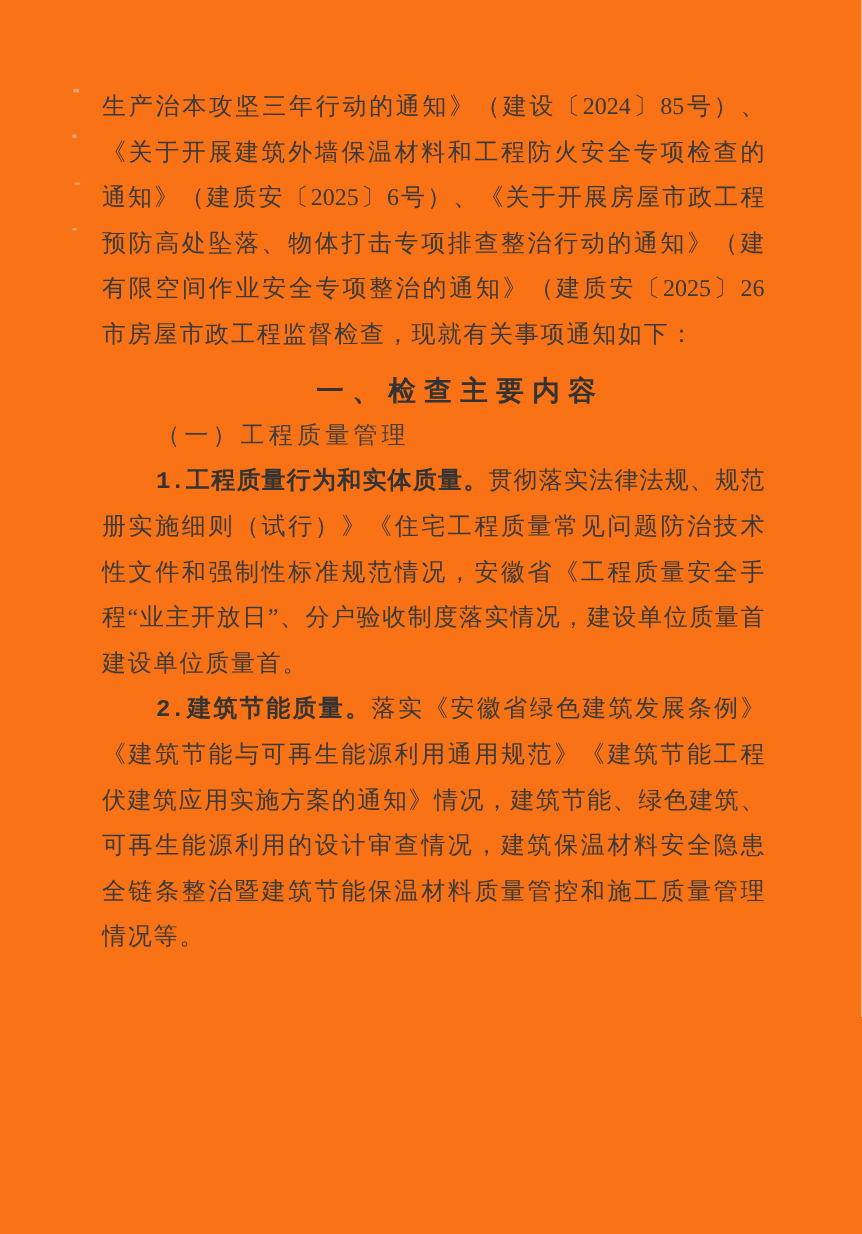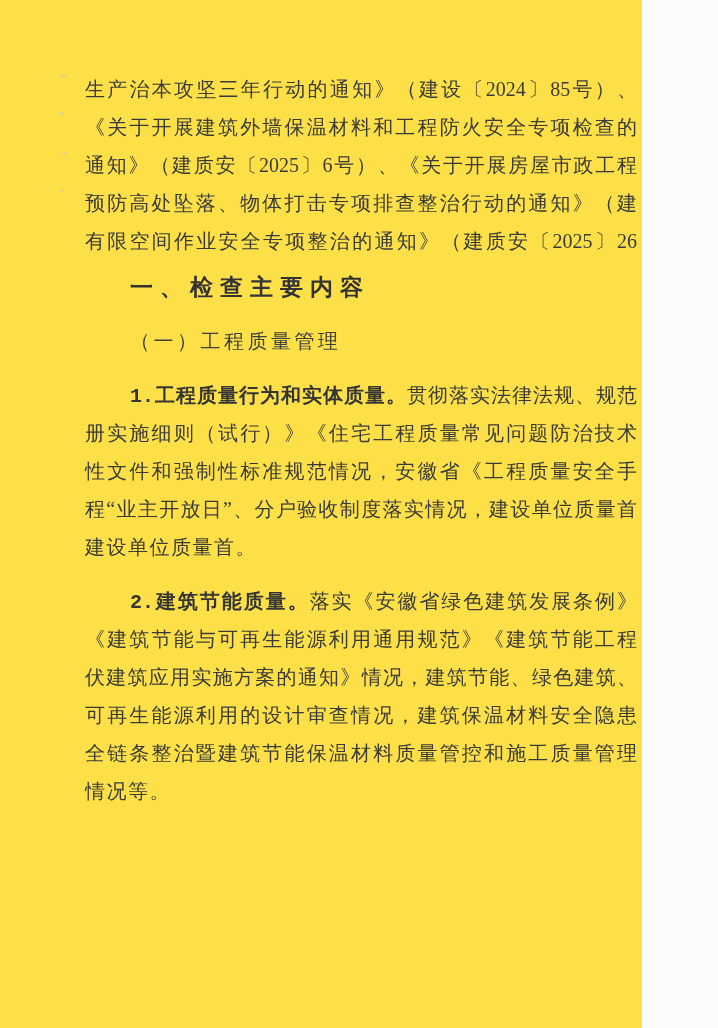--- a/index.html
+++ b/index.html
@@ -2,23 +2,23 @@
 <html><head>
 <meta charset="utf-8">
 <style>
   html, body {
     margin: 0;
     padding: 0;
     background: #fbfbfa;
   }
   .page {
     position: relative;
-    width: 642px;
+    width: 718px;
     height: 1028px;
-    background: #fde047;
+    background: #f97316;
     overflow: hidden;
     font-family: "Liberation Serif", "DejaVu Serif", serif;
   }
   .textblock {
     position: absolute;
     left: 85px;
     top: 70px;
     width: 552px;
   }
   .line {
@@ -32,29 +32,29 @@
   }
   .line.justify {
     white-space: normal;
     letter-spacing: 0;
     text-align: justify;
     text-align-last: justify;
     text-justify: inter-character;
   }
   .line.indent {
     text-indent: 45px;
-    margin-top: 16px;
   }
   .line.h1 {
     font-family: "Liberation Sans", "DejaVu Sans", sans-serif;
     font-weight: 700;
     font-size: 23px;
     letter-spacing: 7px;
     color: #333333;
     margin-top: 8px;
+    text-align: center;
   }
   .line.h2 {
     font-size: 20px;
     letter-spacing: 3.5px;
     color: #404040;
   }
   .seg-bold {
     font-family: Liberation Mono, monospace;
     font-weight: 700;
     color: #343434;
@@ -69,20 +69,21 @@
 </head>
 <body>
 
 <div class="page">
   <div class="textblock" id="textblock">
       <div class="line justify"><span class="seg">生产治本攻坚三年行动的通知》（建设〔2024〕85号）、</span></div>
       <div class="line justify"><span class="seg">《关于开展建筑外墙保温材料和工程防火安全专项检查的</span></div>
       <div class="line justify"><span class="seg">通知》（建质安〔2025〕6号）、《关于开展房屋市政工程</span></div>
       <div class="line justify"><span class="seg">预防高处坠落、物体打击专项排查整治行动的通知》（建</span></div>
       <div class="line justify"><span class="seg">有限空间作业安全专项整治的通知》（建质安〔2025〕26</span></div>
+      <div class="line"><span class="seg">市房屋市政工程监督检查，现就有关事项通知如下：</span></div>
       <div class="line indent h1"><span class="seg">一、检查主要内容</span></div>
       <div class="line indent h2"><span class="seg">（一）工程质量管理</span></div>
       <div class="line justify indent"><span class="seg-bold">1.工程质量行为和实体质量。</span><span class="seg">贯彻落实法律法规、规范</span></div>
       <div class="line justify"><span class="seg">册实施细则（试行）》《住宅工程质量常见问题防治技术</span></div>
       <div class="line justify"><span class="seg">性文件和强制性标准规范情况，安徽省《工程质量安全手</span></div>
       <div class="line justify"><span class="seg">程“业主开放日”、分户验收制度落实情况，建设单位质量首</span></div>
       <div class="line"><span class="seg">建设单位质量首。</span></div>
       <div class="line justify indent"><span class="seg-bold">2.建筑节能质量。</span><span class="seg">落实《安徽省绿色建筑发展条例》</span></div>
       <div class="line justify"><span class="seg">《建筑节能与可再生能源利用通用规范》《建筑节能工程</span></div>
       <div class="line justify"><span class="seg">伏建筑应用实施方案的通知》情况，建筑节能、绿色建筑、</span></div>

